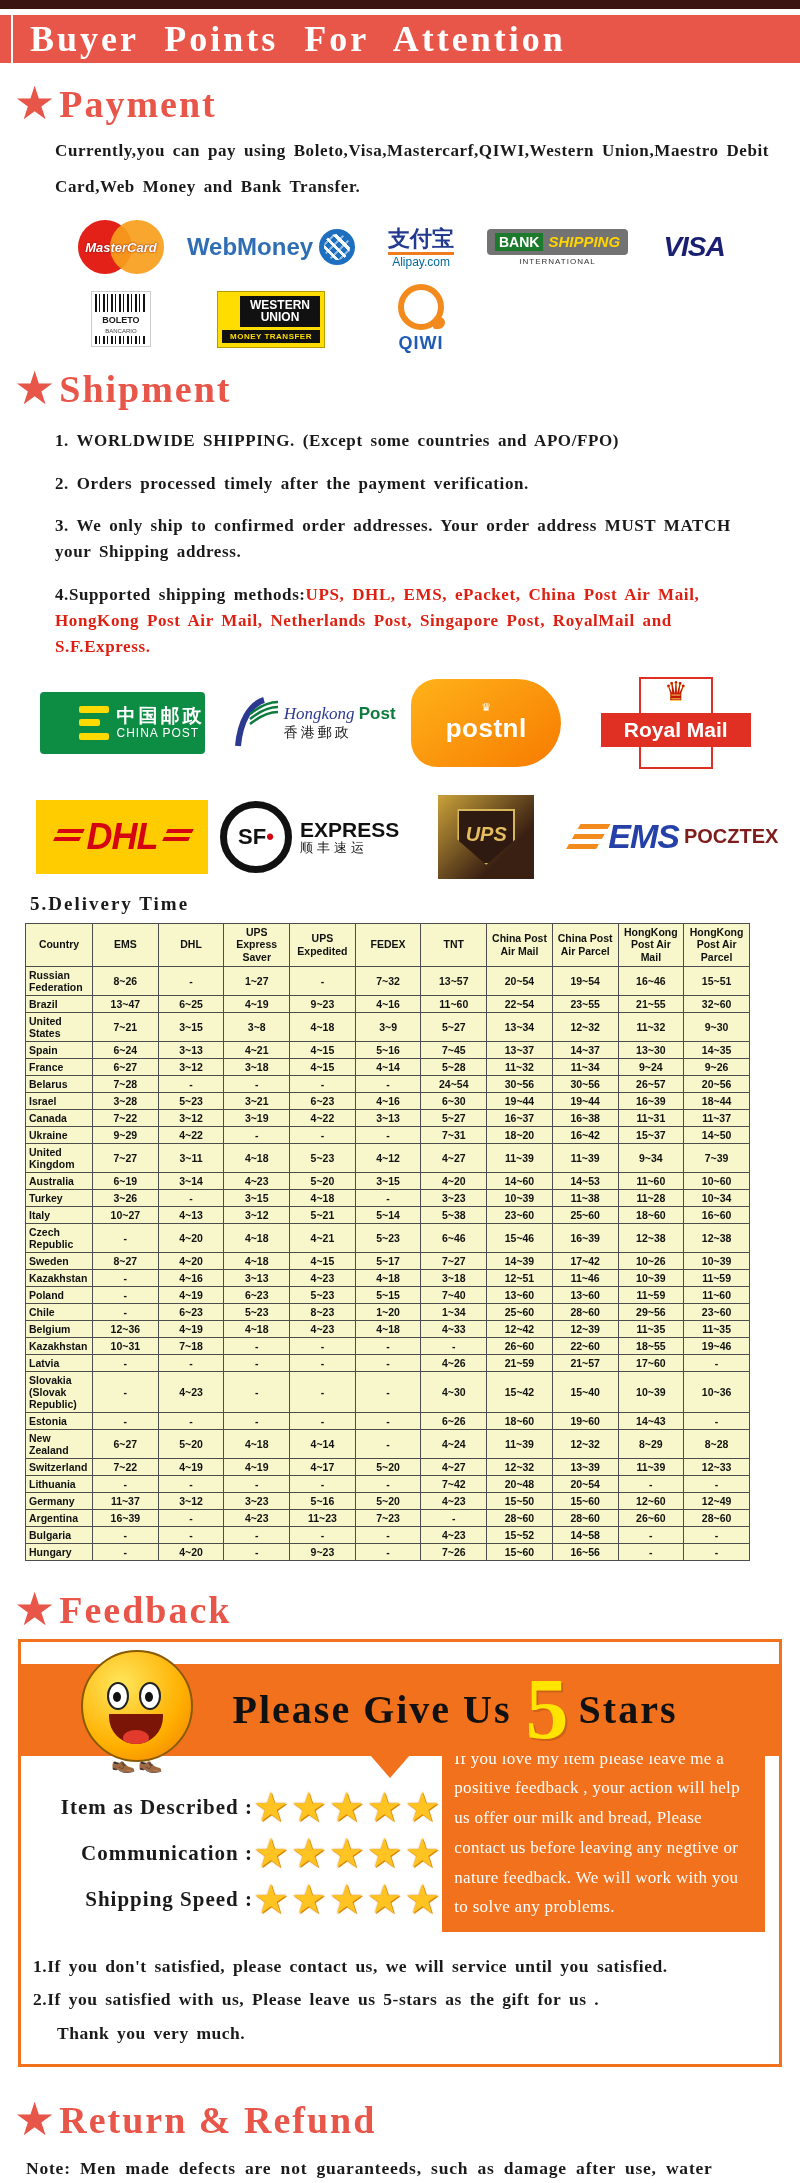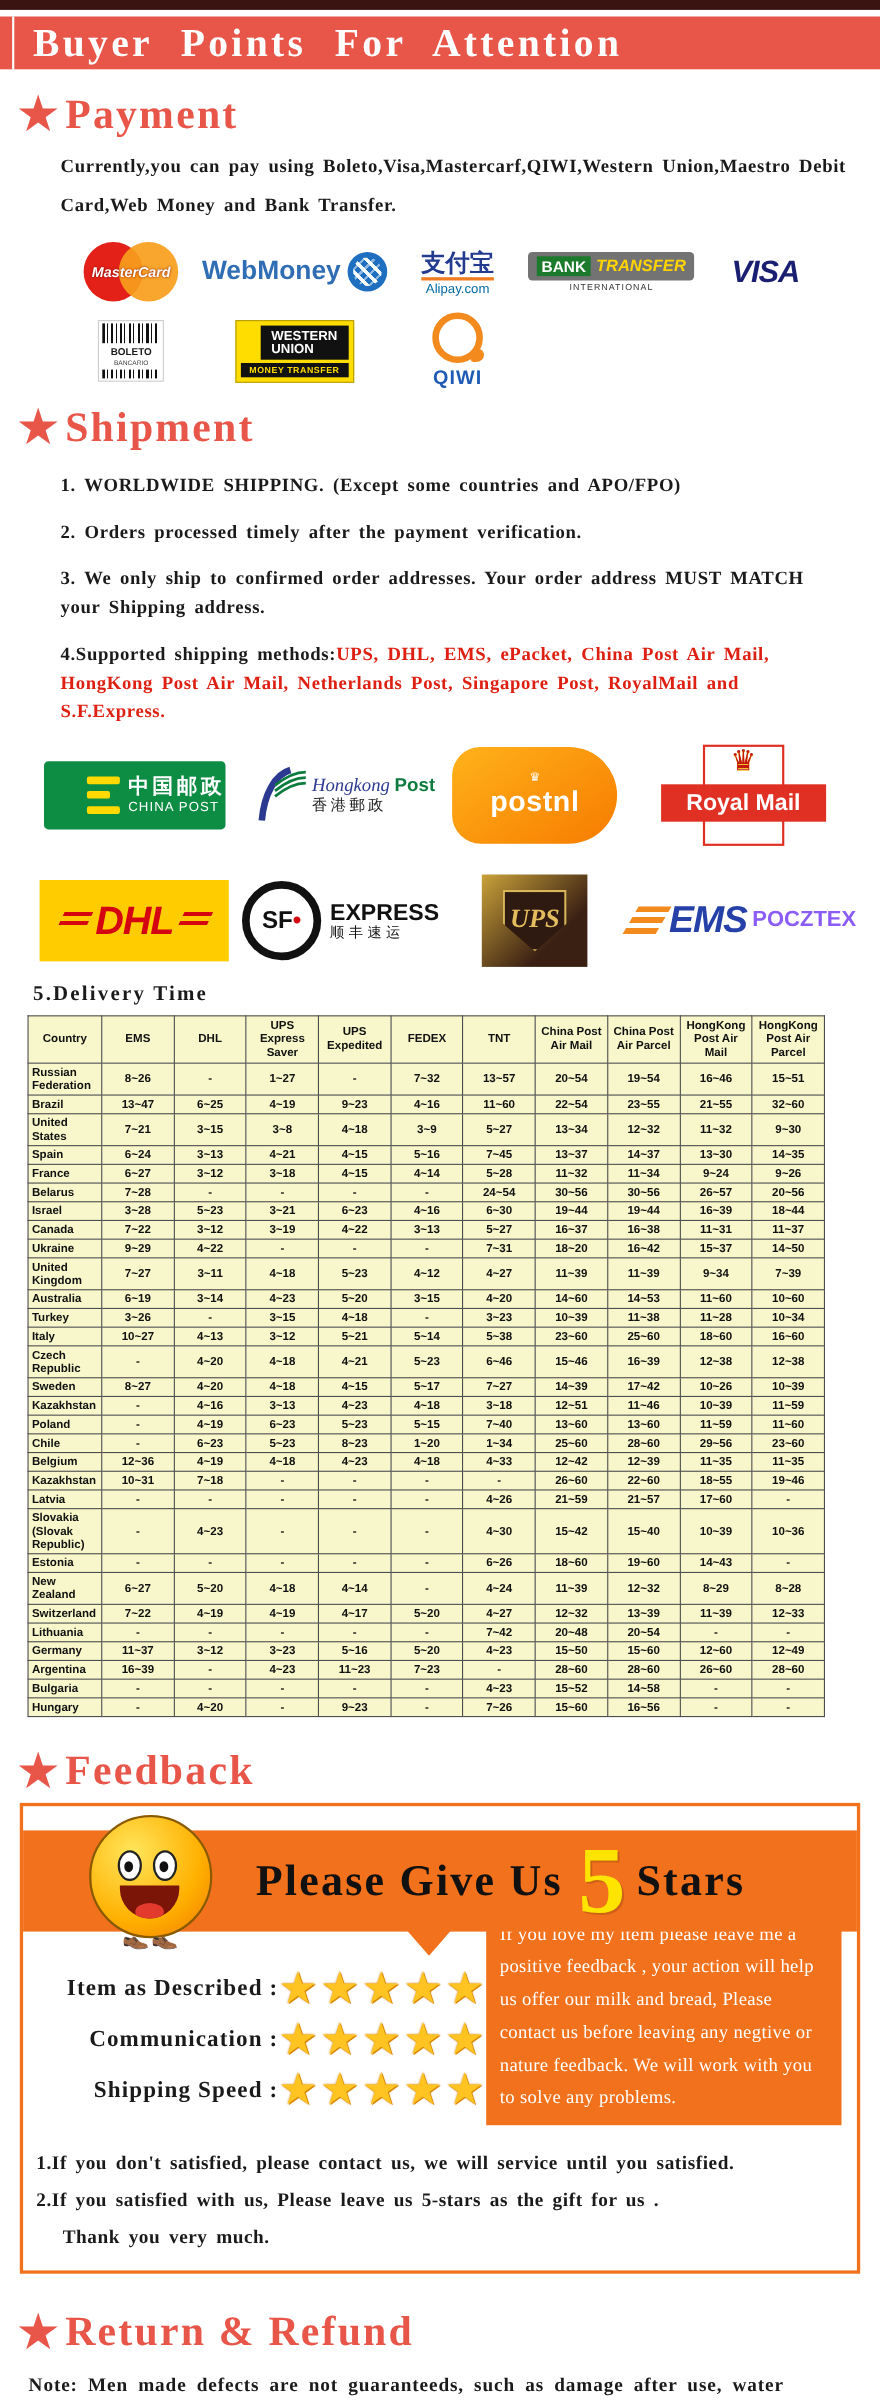--- a/index.html
+++ b/index.html
@@ -41,21 +41,21 @@
   .bt-bar{background:#737373;border-radius:4px;padding:4px 8px;display:flex;gap:5px;align-items:center;}
   .bt-bank{background:#1c7a2d;color:#fff;font-family:"Liberation Sans",sans-serif;font-weight:bold;font-size:14px;padding:1px 4px;}
   .bt-transfer{color:#ffd400;font-style:italic;font-weight:bold;font-size:15px;font-family:"Liberation Sans",sans-serif;}
   .bt-sub{color:#333;font-size:8px;letter-spacing:1px;font-family:"Liberation Sans",sans-serif;margin-top:2px;}
   .visa-text{color:#1a1f71;font-size:28px;font-weight:bold;font-style:italic;font-family:"Liberation Sans",sans-serif;letter-spacing:-1px;}
   .boleto-wrap{width:60px;height:56px;background:#fff;border:1px solid #ccc;display:flex;flex-direction:column;align-items:center;justify-content:space-between;padding:2px 3px;box-sizing:border-box;}
   .barcode{width:100%;height:18px;background:repeating-linear-gradient(to right,#111 0 2px,#fff 2px 4px,#111 4px 5px,#fff 5px 8px);}
   .boleto-label{font-size:9px;font-weight:bold;font-family:"Liberation Sans",sans-serif;}
   .boleto-sub{font-size:6px;font-family:"Liberation Sans",sans-serif;color:#444;}
   .wu-wrap{background:#ffdd00;border:1px solid #b59b00;padding:4px;display:flex;flex-direction:column;align-items:center;gap:3px;}
-  .wu-box{background:#111;color:#fff;font-family:"Liberation Sans",sans-serif;font-weight:bold;font-size:12px;line-height:1.05;padding:3px 10px;text-align:left;margin-left:18px;}
+  .wu-box{background:#111;color:#fff;font-family:"Liberation Sans",sans-serif;font-weight:bold;font-size:12px;line-height:1.05;padding:3px 10px;text-align:center;margin-left:18px;}
   .wu-sub{background:#111;color:#ffdd00;font-size:8px;font-weight:bold;font-family:"Liberation Sans",sans-serif;padding:2px 8px;letter-spacing:.5px;}
   .qiwi-wrap{display:flex;flex-direction:column;align-items:center;}
   .qiwi-q{width:34px;height:34px;border:6px solid #f28a1e;border-radius:50%;position:relative;}
   .qiwi-q::after{content:"";position:absolute;right:-7px;bottom:-5px;width:12px;height:12px;background:#f28a1e;border-radius:50% 50% 60% 20%;}
   .qiwi-text{color:#1f5bb5;font-size:18px;font-weight:bold;font-family:"Liberation Sans",sans-serif;margin-top:3px;letter-spacing:1px;}
 
   
   .carrier-grid{display:grid;grid-template-columns:repeat(4,1fr);gap:26px 12px;margin:16px 36px 10px 36px;align-items:center;justify-items:center;}
   .clogo{display:flex;align-items:center;justify-content:center;}
   .cnpost{width:165px;height:62px;background:#0d8c43;border-radius:4px;display:flex;align-items:center;justify-content:flex-end;gap:8px;}
@@ -83,25 +83,25 @@
   .dhl-text{color:#d40511;font-size:36px;font-weight:bold;font-style:italic;font-family:"Liberation Sans",sans-serif;letter-spacing:-1px;}
   .sf-wrap{display:flex;align-items:center;gap:8px;}
   .sf-ring{width:58px;height:58px;border-radius:50%;border:7px solid #111;display:flex;align-items:center;justify-content:center;background:#fff;}
   .sf-letters{font-size:22px;font-weight:bold;font-family:"Liberation Sans",sans-serif;color:#111;}
   .sf-dot{color:#d40511;}
   .sf-side{display:flex;flex-direction:column;line-height:1.1;}
   .sf-express{font-size:21px;font-weight:bold;font-family:"Liberation Sans",sans-serif;color:#111;}
   .sf-cn{font-size:13px;letter-spacing:4px;color:#111;}
   .ups-wrap{width:96px;height:84px;background:linear-gradient(135deg,#caa23a,#3a2013 70%);display:flex;align-items:center;justify-content:center;}
   .ups-shield{width:58px;height:56px;background:#2e1a10;border:2px solid #d8b75a;clip-path:polygon(0 0,100% 0,100% 55%,50% 100%,0 55%);display:flex;align-items:flex-start;justify-content:center;padding-top:12px;box-sizing:border-box;}
-  .ups-text{color:#e4bd5e;font-size:24px;font-weight:bold;font-style:italic;font-family:Liberation Serif, serif;}
+  .ups-text{color:#e4bd5e;font-size:20px;font-weight:bold;font-style:italic;font-family:Liberation Sans, sans-serif;}
   .ems-wrap{display:flex;align-items:center;gap:5px;}
   .ems-stripes{width:30px;height:26px;background:repeating-linear-gradient(to bottom,#f28a1e 0 5px,transparent 5px 10px);transform:skewX(-30deg);}
   .ems-text{color:#2541a8;font-size:34px;font-weight:bold;font-style:italic;font-family:"Liberation Sans",sans-serif;letter-spacing:-1px;}
-  .ems-sub{color:#8b5cf6;font-size:20px;font-weight:bold;font-family:"Liberation Sans",sans-serif;}
+  .ems-sub{color:#7f1d1d;font-size:20px;font-weight:bold;font-family:"Liberation Sans",sans-serif;}
 
   .delivery-label{font-size:19px;font-weight:bold;letter-spacing:2px;margin:14px 0 8px 30px;}
 
   
   table.delivery{border-collapse:collapse;margin-left:25px;width:725px;table-layout:fixed;font-family:"Liberation Sans",sans-serif;}
   table.delivery th,table.delivery td{border:1px solid #4d4d4d;background:#f7f7cb;font-size:10.5px;font-weight:bold;text-align:center;padding:2px 1px;color:#111;}
   table.delivery th{font-size:10.5px;line-height:1.2;}
   table.delivery td.country{text-align:left;padding-left:3px;}
 
   
@@ -162,21 +162,21 @@
         <span class="wm-globe"></span>
       </div>
     </div>
     <div class="plogo">
       <span class="alipay-cn">支付宝</span>
       <span class="alipay-sub">Alipay.com</span>
     </div>
     <div class="plogo">
       <div class="bt-bar">
         <span class="bt-bank">BANK</span>
-        <span class="bt-transfer">TRANSFER</span>
+        <span class="bt-transfer">SHIPPING</span>
       </div>
       <span class="bt-sub">INTERNATIONAL</span>
     </div>
     <div class="plogo">
       <span class="visa-text">VISA</span>
     </div>
     <div class="plogo">
       <div class="boleto-wrap">
         <span class="barcode"></span>
         <span class="boleto-label">BOLETO</span>

